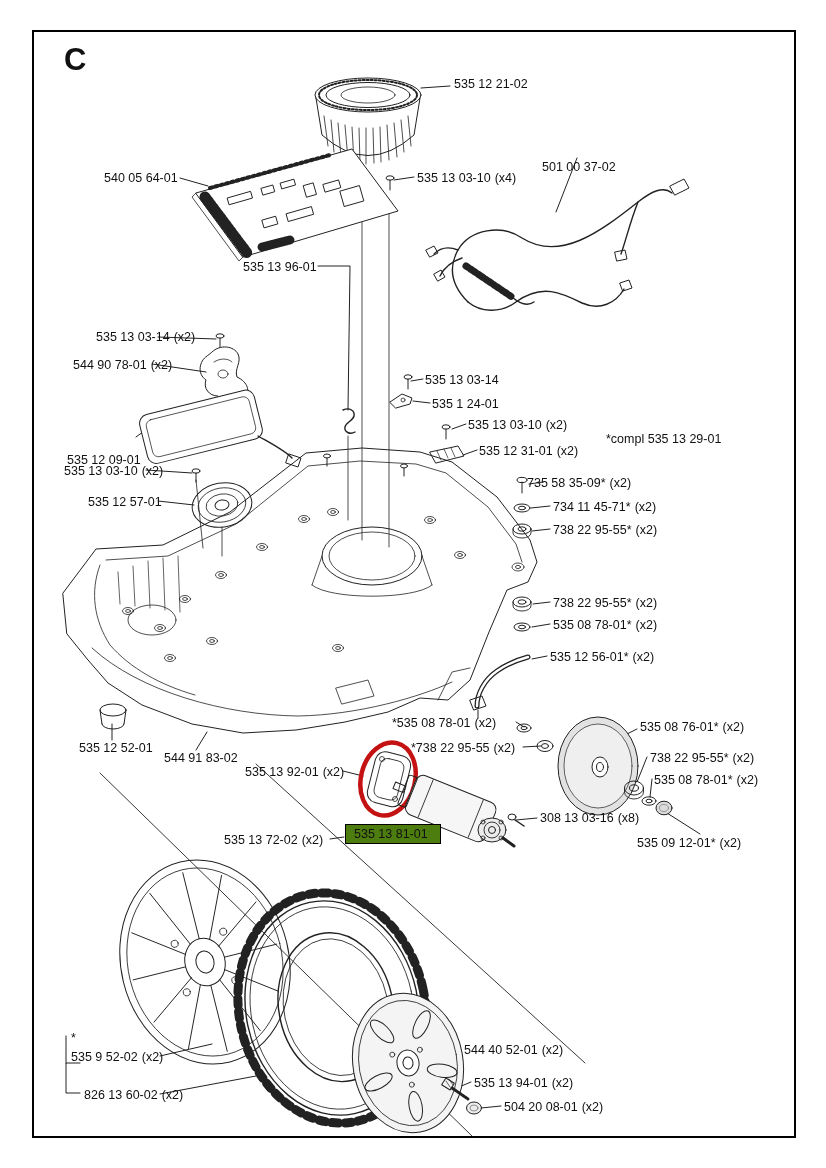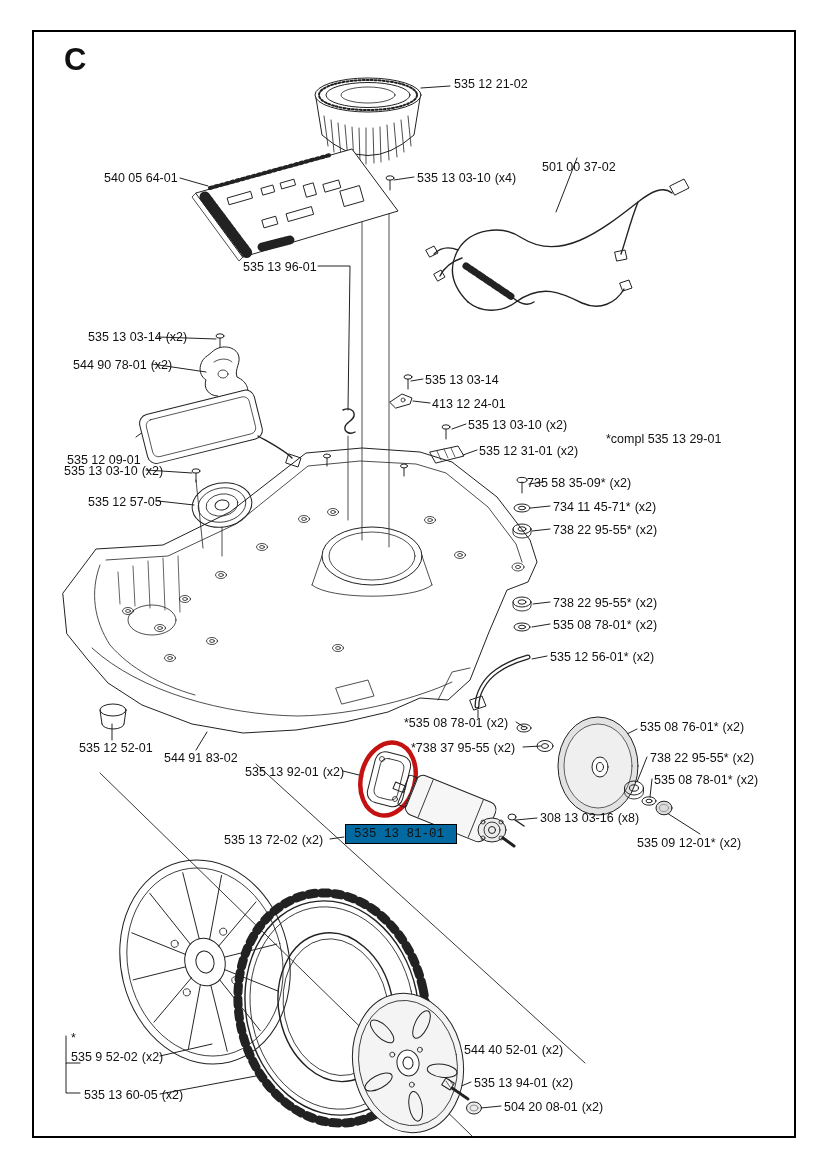--- a/index.html
+++ b/index.html
@@ -4,21 +4,21 @@
 <style>
   html,body{margin:0;padding:0;background:#fff;}
   .page{position:relative;width:826px;height:1168px;background:#fff;overflow:hidden;
         font-family:"Liberation Sans","DejaVu Sans",sans-serif;color:#111;}
   .frame{position:absolute;left:32px;top:30px;width:760px;height:1104px;border:2px solid #000;}
   .section-letter{position:absolute;left:64px;top:42px;font-size:31px;font-weight:bold;}
   svg.draw{position:absolute;left:0;top:0;}
   .lbl{position:absolute;font-size:12.5px;line-height:1.15;white-space:nowrap;}
   .lbl .pre{font-weight:normal;}
   .lbl .qty{font-weight:normal;margin-left:4px;}
-  .lbl.boxed{border:1.2px solid #000;padding:2px 8px;background:#0369a1;font-family:Liberation Mono, monospace;}
+  .lbl.boxed{border:1.2px solid #000;padding:2px 8px;background:#4d7c0f;}
 </style>
 </head>
 <body>
 
 <div class="page">
   <div class="frame"></div>
   <div class="section-letter">C</div>
 
   <svg class="draw" width="826" height="1168" viewBox="0 0 826 1168" fill="none" stroke="#222" stroke-width="1" stroke-linecap="round" stroke-linejoin="round">
 
@@ -371,47 +371,47 @@
       <ellipse cx="474" cy="1108" rx="7.5" ry="6" fill="#ececec"></ellipse>
       <ellipse cx="474" cy="1108" rx="4" ry="3" stroke="#777" stroke-width="0.8"></ellipse>
     </g>
   </svg>
 
   <div class="lbl" style="left:454px;top:77px"><b class="pre"></b><span>535 12 21-02</span><b class="qty"></b></div>
   <div class="lbl" style="left:104px;top:171px"><b class="pre"></b><span>540 05 64-01</span><b class="qty"></b></div>
   <div class="lbl" style="left:417px;top:171px"><b class="pre"></b><span>535 13 03-10</span><b class="qty">(x4)</b></div>
   <div class="lbl" style="left:542px;top:160px"><b class="pre"></b><span>501 00 37-02</span><b class="qty"></b></div>
   <div class="lbl" style="left:243px;top:260px"><b class="pre"></b><span>535 13 96-01</span><b class="qty"></b></div>
-  <div class="lbl" style="left:88px;top:330px"><b class="pre"></b><span>535 13 03-14</span><b class="qty">(x2)</b></div>
+  <div class="lbl" style="left:96px;top:330px"><b class="pre"></b><span>535 13 03-14</span><b class="qty">(x2)</b></div>
   <div class="lbl" style="left:73px;top:358px"><b class="pre"></b><span>544 90 78-01</span><b class="qty">(x2)</b></div>
   <div class="lbl" style="left:67px;top:453px"><b class="pre"></b><span>535 12 09-01</span><b class="qty"></b></div>
   <div class="lbl" style="left:64px;top:464px"><b class="pre"></b><span>535 13 03-10</span><b class="qty">(x2)</b></div>
-  <div class="lbl" style="left:88px;top:495px"><b class="pre"></b><span>535 12 57-05</span><b class="qty"></b></div>
+  <div class="lbl" style="left:88px;top:495px"><b class="pre"></b><span>535 12 57-01</span><b class="qty"></b></div>
   <div class="lbl" style="left:425px;top:373px"><b class="pre"></b><span>535 13 03-14</span><b class="qty"></b></div>
-  <div class="lbl" style="left:432px;top:397px"><b class="pre"></b><span>413 12 24-01</span><b class="qty"></b></div>
+  <div class="lbl" style="left:432px;top:397px"><b class="pre"></b><span>535 1 24-01</span><b class="qty"></b></div>
   <div class="lbl" style="left:468px;top:418px"><b class="pre"></b><span>535 13 03-10</span><b class="qty">(x2)</b></div>
   <div class="lbl" style="left:479px;top:444px"><b class="pre"></b><span>535 12 31-01</span><b class="qty">(x2)</b></div>
   <div class="lbl" style="left:606px;top:432px"><b class="pre">*compl </b><span>535 13 29-01</span><b class="qty"></b></div>
   <div class="lbl" style="left:527px;top:476px"><b class="pre"></b><span>735 58 35-09*</span><b class="qty">(x2)</b></div>
   <div class="lbl" style="left:553px;top:500px"><b class="pre"></b><span>734 11 45-71*</span><b class="qty">(x2)</b></div>
   <div class="lbl" style="left:553px;top:523px"><b class="pre"></b><span>738 22 95-55*</span><b class="qty">(x2)</b></div>
   <div class="lbl" style="left:553px;top:596px"><b class="pre"></b><span>738 22 95-55*</span><b class="qty">(x2)</b></div>
   <div class="lbl" style="left:553px;top:618px"><b class="pre"></b><span>535 08 78-01*</span><b class="qty">(x2)</b></div>
   <div class="lbl" style="left:550px;top:650px"><b class="pre"></b><span>535 12 56-01*</span><b class="qty">(x2)</b></div>
-  <div class="lbl" style="left:404px;top:716px"><b class="pre"></b><span>*535 08 78-01</span><b class="qty">(x2)</b></div>
-  <div class="lbl" style="left:411px;top:741px"><b class="pre"></b><span>*738 37 95-55</span><b class="qty">(x2)</b></div>
+  <div class="lbl" style="left:392px;top:716px"><b class="pre"></b><span>*535 08 78-01</span><b class="qty">(x2)</b></div>
+  <div class="lbl" style="left:411px;top:741px"><b class="pre"></b><span>*738 22 95-55</span><b class="qty">(x2)</b></div>
   <div class="lbl" style="left:640px;top:720px"><b class="pre"></b><span>535 08 76-01*</span><b class="qty">(x2)</b></div>
   <div class="lbl" style="left:650px;top:751px"><b class="pre"></b><span>738 22 95-55*</span><b class="qty">(x2)</b></div>
   <div class="lbl" style="left:654px;top:773px"><b class="pre"></b><span>535 08 78-01*</span><b class="qty">(x2)</b></div>
   <div class="lbl" style="left:79px;top:741px"><b class="pre"></b><span>535 12 52-01</span><b class="qty"></b></div>
   <div class="lbl" style="left:164px;top:751px"><b class="pre"></b><span>544 91 83-02</span><b class="qty"></b></div>
   <div class="lbl" style="left:245px;top:765px"><b class="pre"></b><span>535 13 92-01</span><b class="qty">(x2)</b></div>
   <div class="lbl" style="left:224px;top:833px"><b class="pre"></b><span>535 13 72-02</span><b class="qty">(x2)</b></div>
   <div class="lbl boxed" style="left:345px;top:824px"><b class="pre"></b><span>535 13 81-01</span><b class="qty"></b></div>
   <div class="lbl" style="left:540px;top:811px"><b class="pre"></b><span>308 13 03-16</span><b class="qty">(x8)</b></div>
   <div class="lbl" style="left:637px;top:836px"><b class="pre"></b><span>535 09 12-01*</span><b class="qty">(x2)</b></div>
   <div class="lbl" style="left:464px;top:1043px"><b class="pre"></b><span>544 40 52-01</span><b class="qty">(x2)</b></div>
   <div class="lbl" style="left:71px;top:1050px"><b class="pre"></b><span>535 9 52-02</span><b class="qty">(x2)</b></div>
   <div class="lbl" style="left:474px;top:1076px"><b class="pre"></b><span>535 13 94-01</span><b class="qty">(x2)</b></div>
-  <div class="lbl" style="left:84px;top:1088px"><b class="pre"></b><span>535 13 60-05</span><b class="qty">(x2)</b></div>
+  <div class="lbl" style="left:84px;top:1088px"><b class="pre"></b><span>826 13 60-02</span><b class="qty">(x2)</b></div>
   <div class="lbl" style="left:504px;top:1100px"><b class="pre"></b><span>504 20 08-01</span><b class="qty">(x2)</b></div>
   <div class="lbl" style="left:71px;top:1031px"><b class="pre"></b><span>*</span><b class="qty"></b></div>
 </div>
 
 </body></html>

